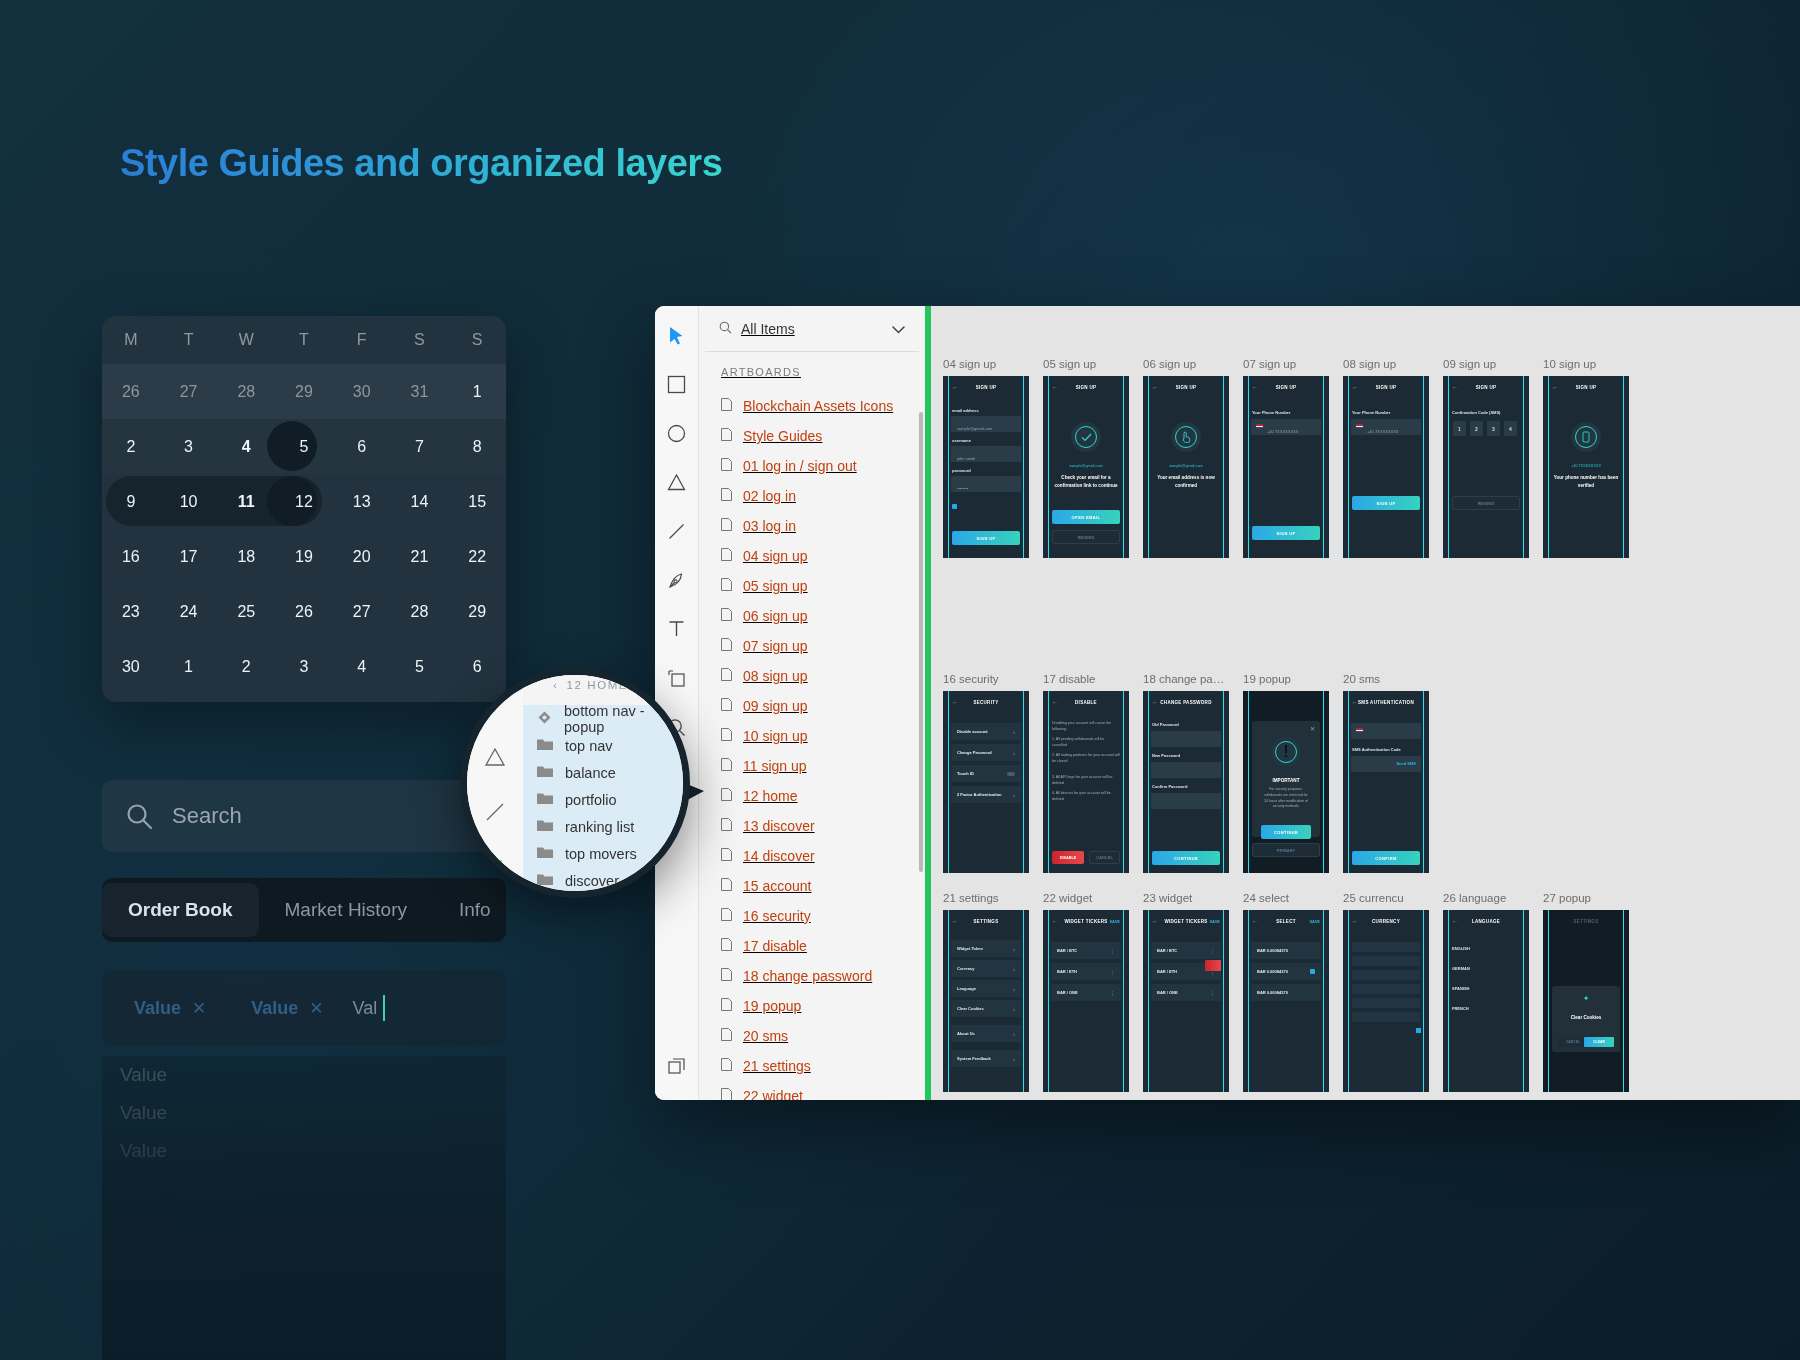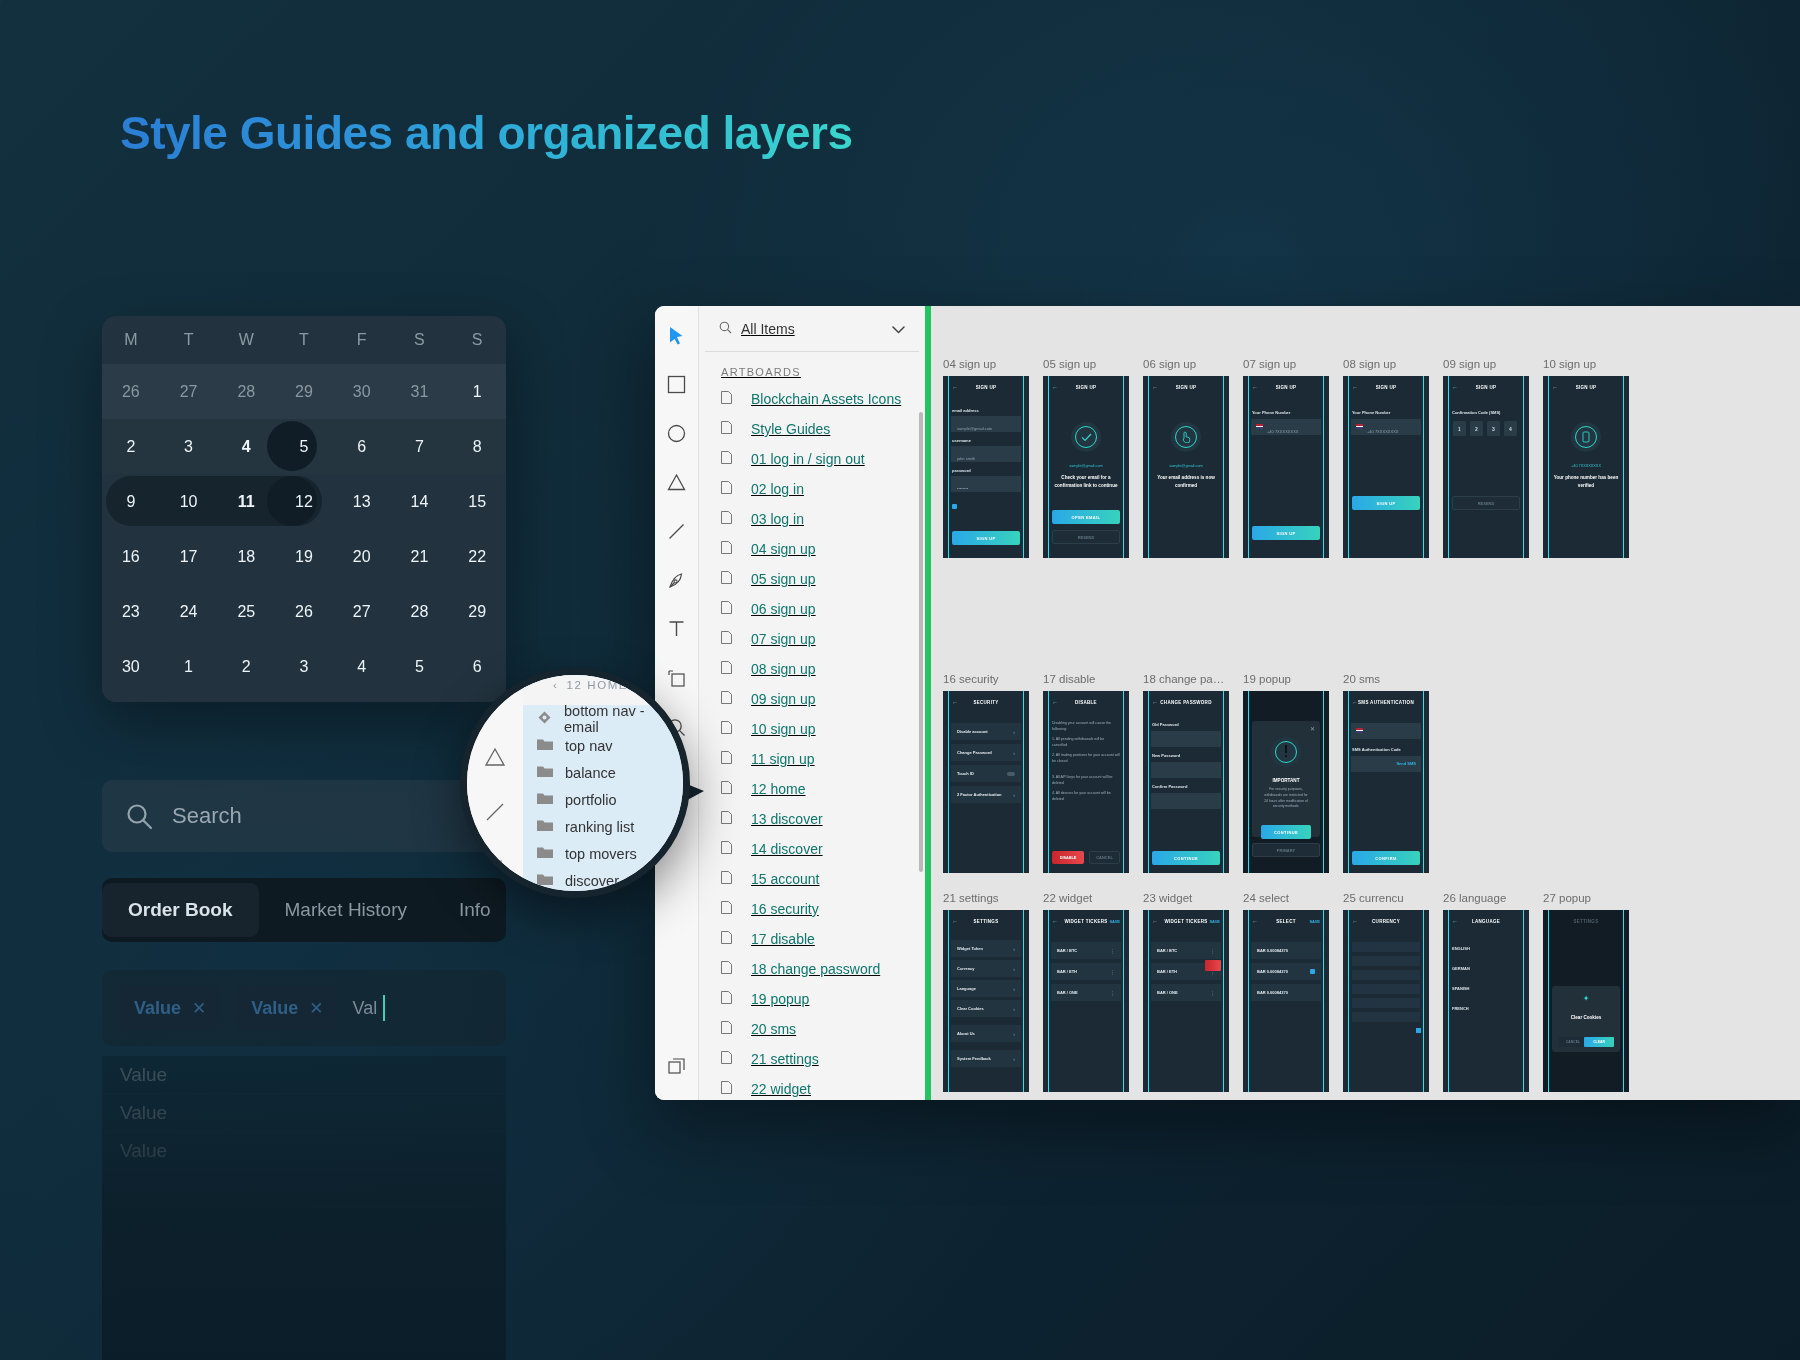--- a/index.html
+++ b/index.html
@@ -20,24 +20,25 @@
     position:absolute; inset:0;
     background-image:
       linear-gradient(115deg, rgba(255,255,255,0.012) 0 2px, rgba(0,0,0,0) 2px 9px),
       linear-gradient(25deg, rgba(255,255,255,0.01) 0 1px, rgba(0,0,0,0) 1px 7px);
     opacity:.8;
   }
 
   
   .headline-wrap { position: absolute; left: 120px; top: 106px; }
   .headline {
-    font-size: 46px; font-weight: 700; letter-spacing: -0.5px;
+    font-size: 38px; font-weight: 700; letter-spacing: -0.5px;
     background: linear-gradient(90deg, #2b7ed4 0%, #2e93d9 32%, #2fb5d6 62%, #3ad6cd 100%);
     -webkit-background-clip: text; background-clip: text; color: transparent;
     white-space: nowrap;
+    margin-top: 36px;
   }
   .subhead { margin-top: 14px; font-size: 27px; color: #e8f1f5; font-weight: 400; }
 
   
   .cal {
     position: absolute; left: 102px; top: 316px; width: 404px;
     border-radius: 14px; overflow: hidden;
     box-shadow: 0 22px 60px rgba(0,0,0,.35);
   }
   .cal-head {
@@ -153,22 +154,22 @@
   .panel-search {
     height: 46px; display: flex; align-items: center; gap: 9px;
     padding: 0 14px; border-bottom: 1px solid #dcdcdc; margin: 0 6px;
   }
   .panel-search .label { font-size: 14px; color: #333; flex: 1; }
   .panel-list { flex: 1; overflow: hidden; padding-top: 14px; position: relative; }
   .panel-section {
     font-size: 11px; letter-spacing: 1.3px; color: #7b7b7b; padding: 0 22px 6px;
   }
   .li {
-    height: 30px; display: flex; align-items: center; gap: 19px; padding: 0 22px;
-    font-size: 14px; color: #0f766e;
+    height: 30px; display: flex; align-items: flex-end; gap: 11px; padding: 0 22px;
+    font-size: 14px; color: #c2410c;
   }
   .li .doc { flex: none; }
   .scrollbar {
     position: absolute; right: 2px; top: 60px; width: 4px; height: 460px;
     background: #b9b9b9; border-radius: 3px;
   }
 
   
   .canvas { flex: 1; background: #e4e4e4; position: relative; overflow: hidden; }
   .ab-row { position: absolute; left: 12px; display: flex; gap: 14px; }
@@ -1025,21 +1026,21 @@
     <div class="mag-list">
       <div class="mag-head">
         <span>‹</span>
         <span>12 HOME</span>
       </div>
       <div class="mag-li">
         <span class="diamond"><svg width="15" height="15" viewBox="0 0 15 15">
               <path d="M7.5 1.5l6 6-6 6-6-6z" fill="#8b8b8b"></path>
               <circle cx="7.5" cy="7.5" r="2" fill="#dcecf7"></circle>
             </svg></span>
-        <span>bottom nav - email</span>
+        <span>bottom nav - popup</span>
       </div>
       <div class="mag-li">
         <span class="folder"><svg width="16" height="13" viewBox="0 0 16 13">
               <path d="M0 1.5h6l1.5 2H16V12H0z" fill="#8b8b8b"></path>
             </svg></span>
         <span>top nav</span>
       </div>
       <div class="mag-li">
         <span class="folder"><svg width="16" height="13" viewBox="0 0 16 13">
               <path d="M0 1.5h6l1.5 2H16V12H0z" fill="#8b8b8b"></path>

